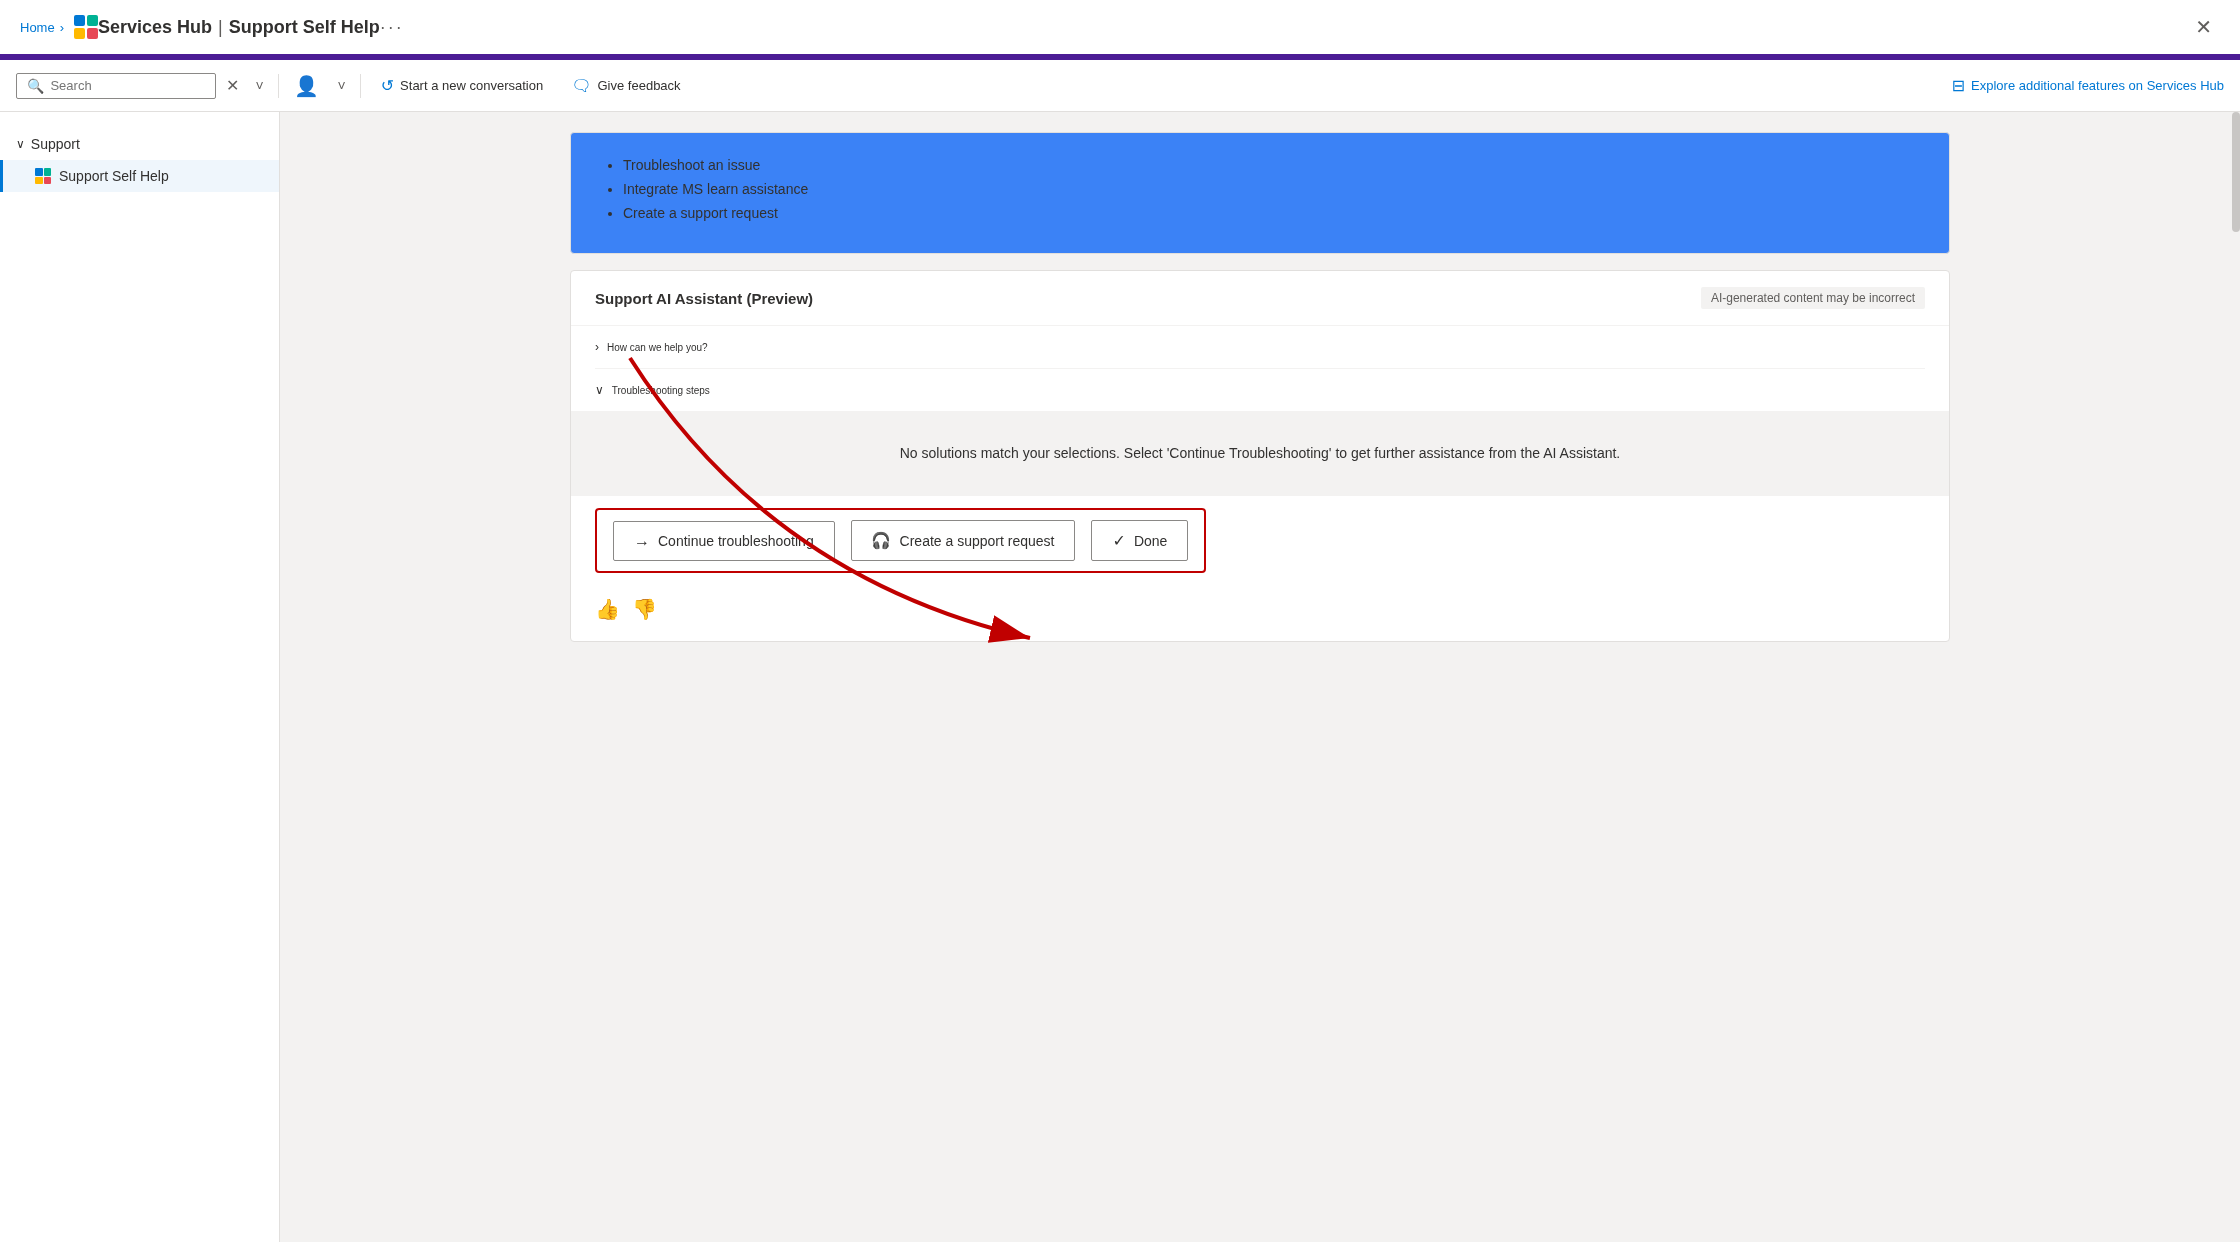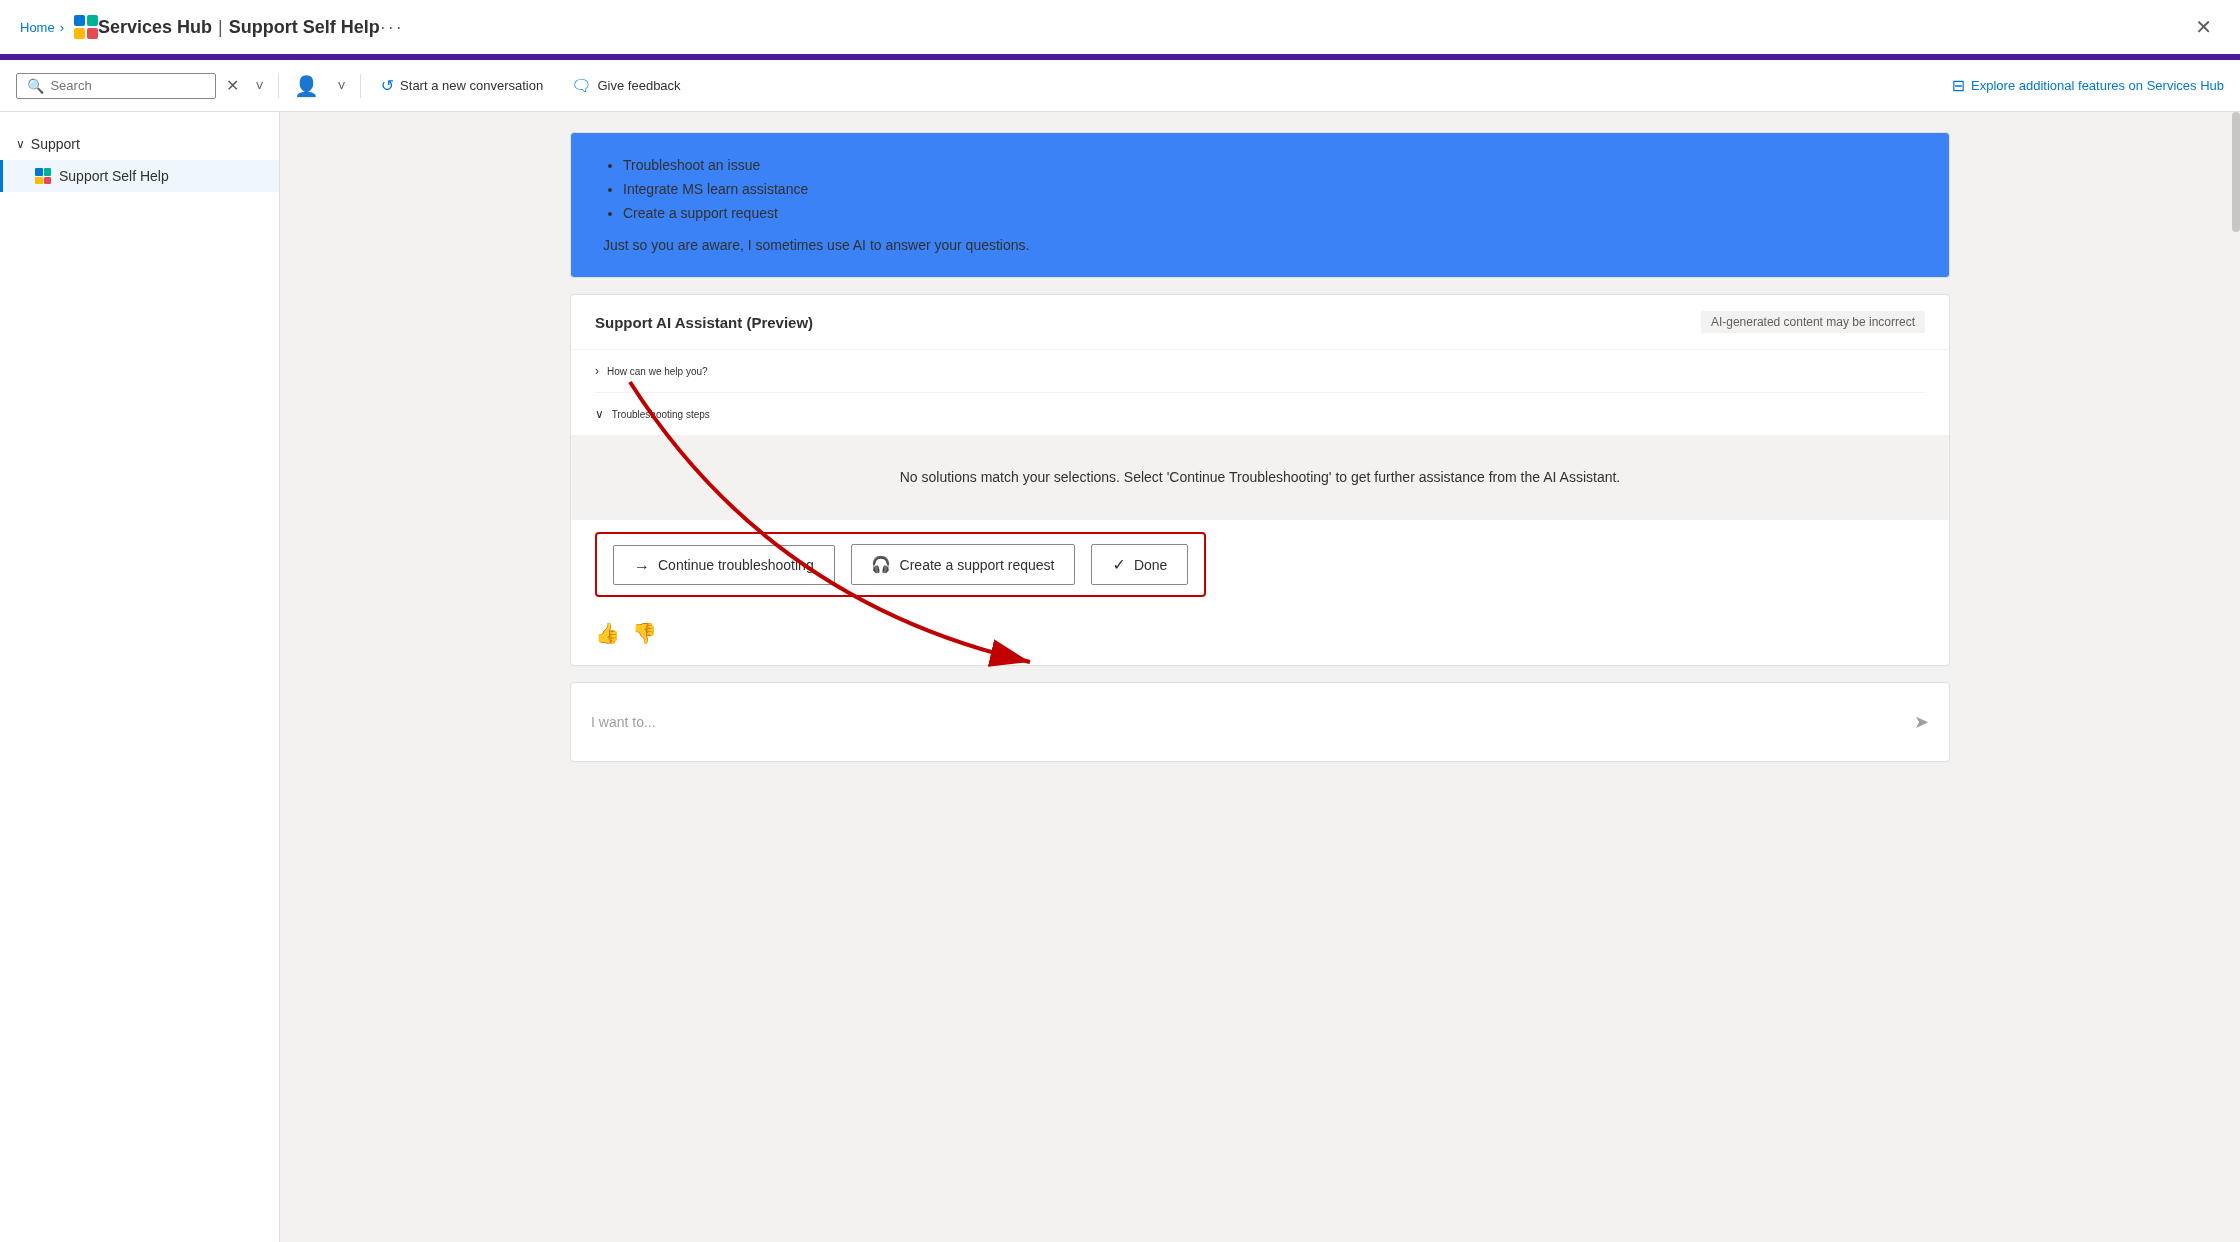--- a/index.html
+++ b/index.html
@@ -212,21 +212,20 @@
     </div>
 
     <div class="content-area">
 
       <div class="card">
         <ul class="bullet-list">
           <li>Troubleshoot an issue</li>
           <li>Integrate MS learn assistance</li>
           <li>Create a support request</li>
         </ul>
-        <p class="just-so-text">Just so you are aware, I sometimes use AI to answer your questions.</p>
       </div>
 
       <div class="ai-card">
         <div class="ai-card-header">
           <span class="ai-card-title">Support AI Assistant (Preview)</span>
           <span class="ai-disclaimer">AI-generated content may be incorrect</span>
         </div>
 
         <div class="ai-section">
 
@@ -272,23 +271,17 @@
         <svg class="red-arrow-svg" width="600" height="400" viewBox="0 0 600 400">
           <defs>
             <marker id="arrowhead" markerWidth="10" markerHeight="7" refX="10" refY="3.5" orient="auto">
               <polygon points="0 0, 10 3.5, 0 7" fill="#c00000"></polygon>
             </marker>
           </defs>
           <path d="M 60 80 Q 200 300 460 360" stroke="#c00000" stroke-width="4" fill="none" marker-end="url(#arrowhead)"></path>
         </svg>
       </div>
 
-      <div class="input-area">
-        <div class="input-box">
-          <span class="input-placeholder">I want to...</span>
-          <span class="send-btn">➤</span>
-        </div>
-      </div>
 
     </div>
 
   </div>
 </div>
 
 </body></html>

